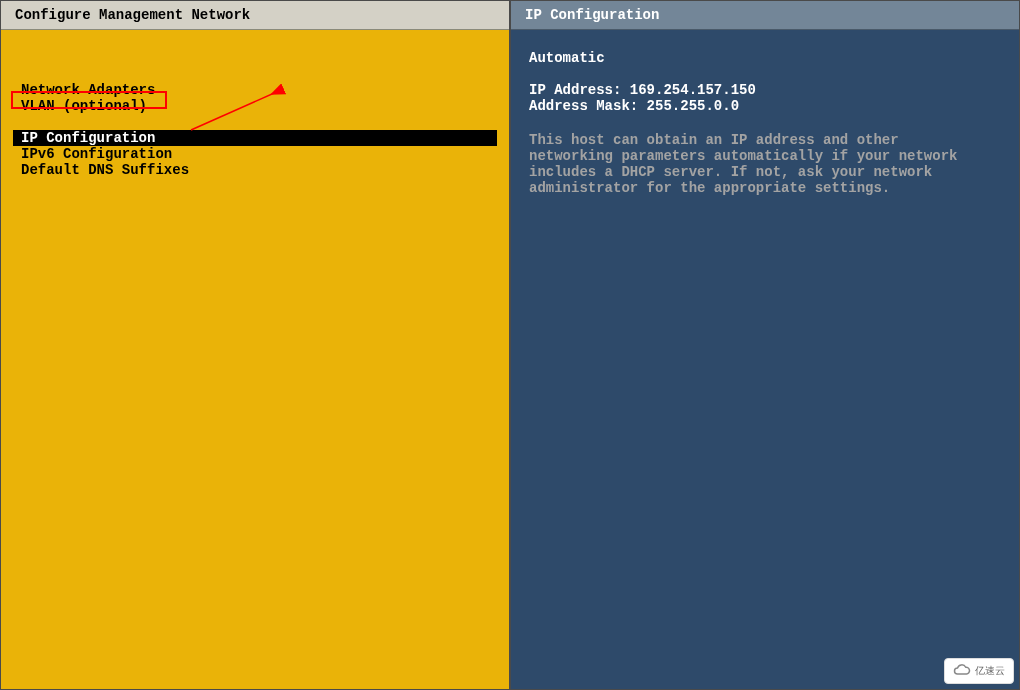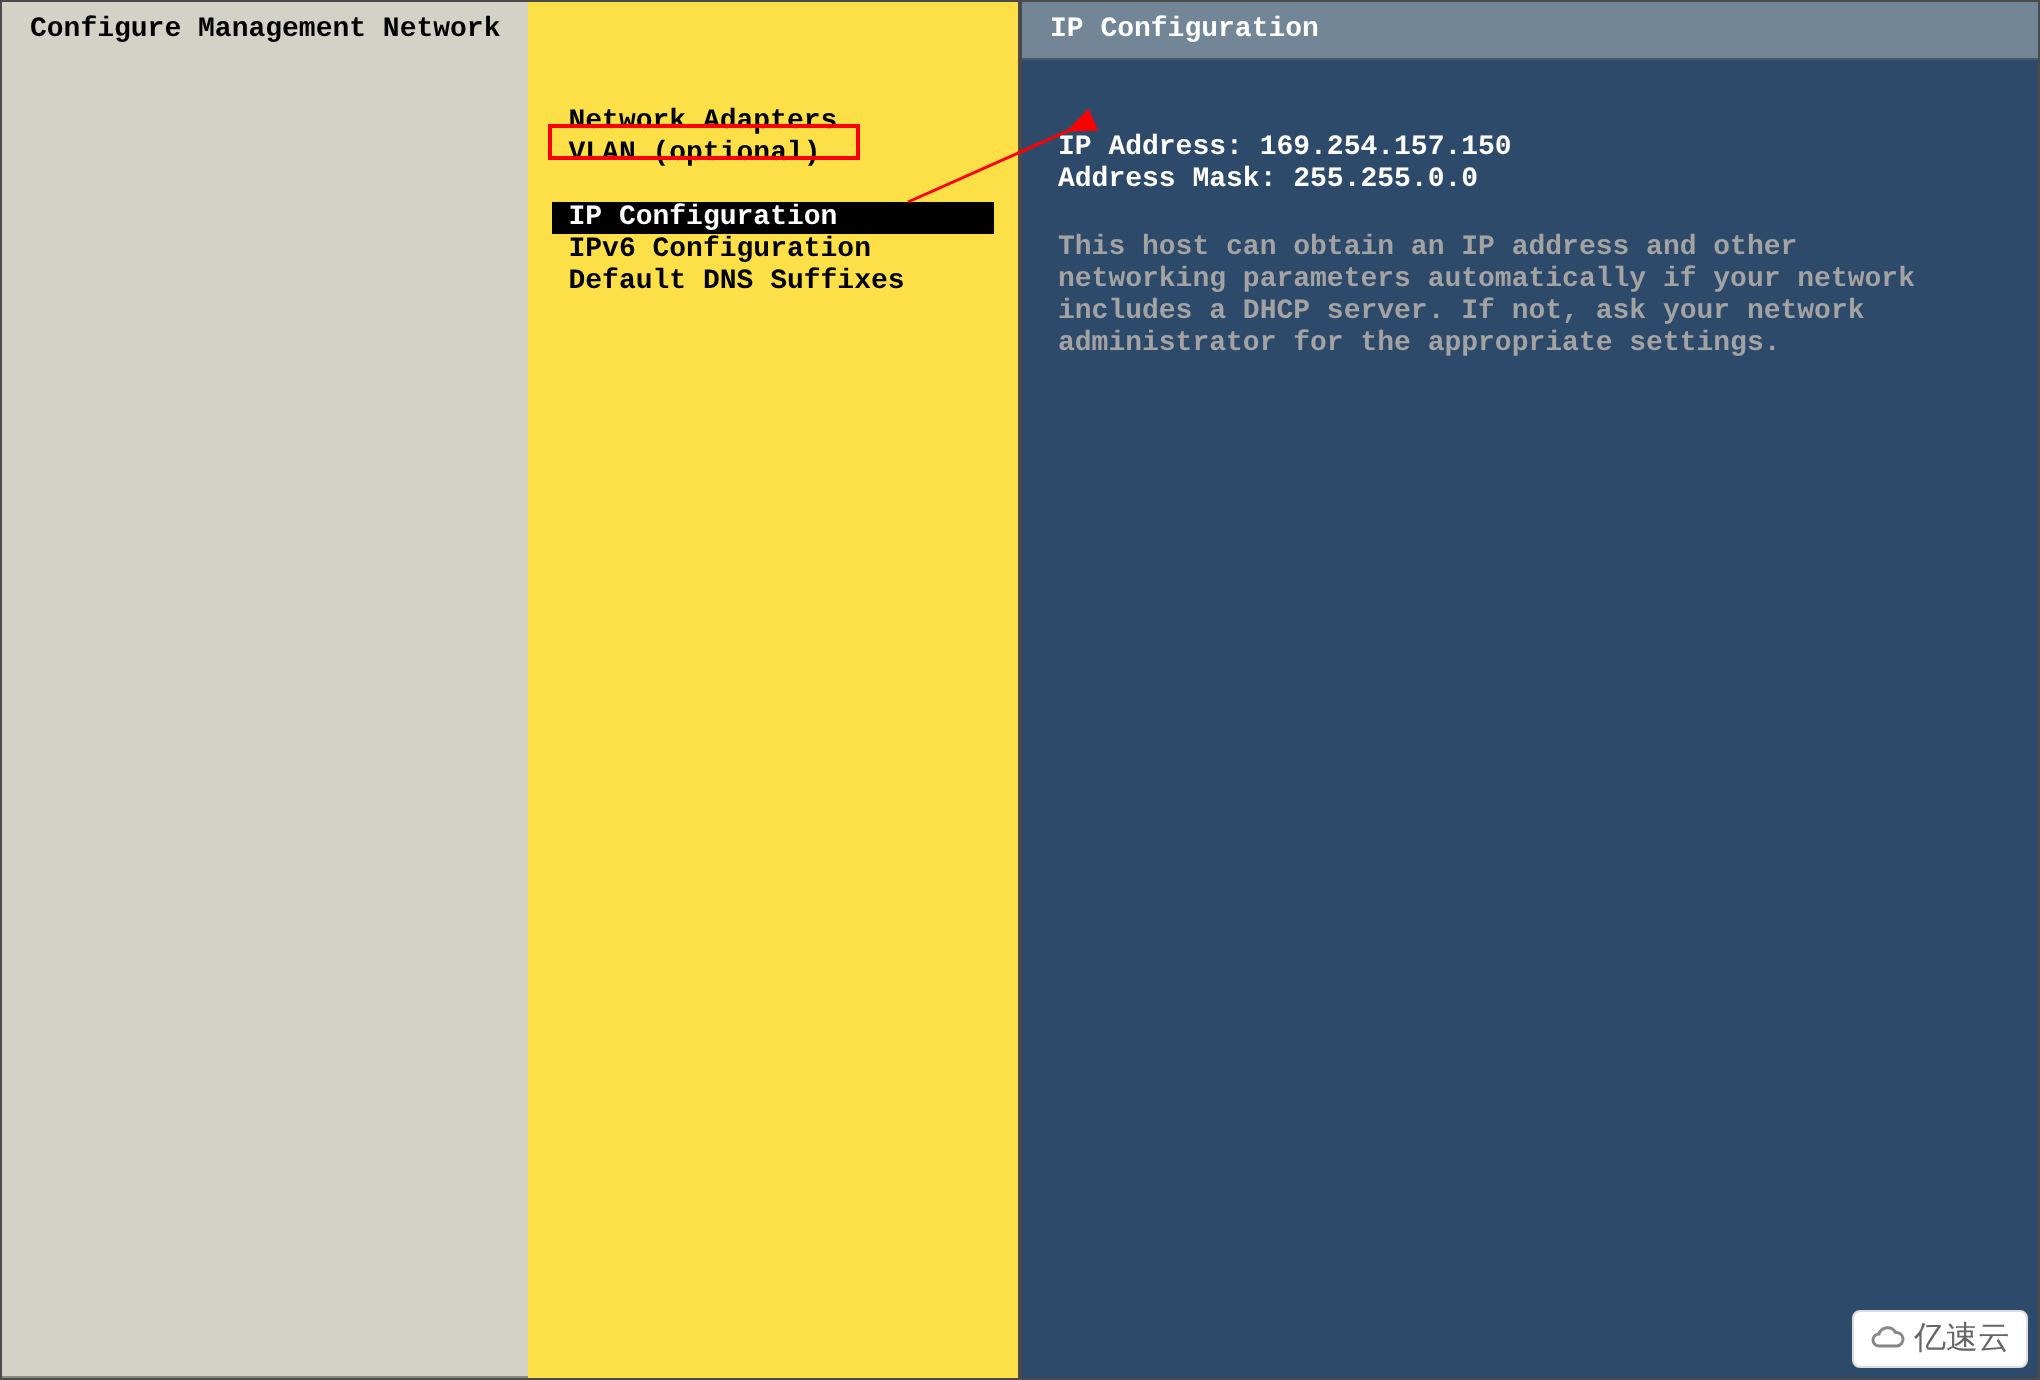--- a/index.html
+++ b/index.html
@@ -1,31 +1,31 @@
 <!DOCTYPE html>
 <html><head>
   <meta charset="utf-8">
   <style>
     * { box-sizing: border-box; margin: 0; padding: 0; }
     body { font-family: 'Courier New', monospace; font-size: 14px; background:#fff; width:1020px; height:690px; overflow:hidden; }
     .outer { display:flex; width:1020px; height:690px; }
-    .left-pane { width:510px; background:#fde047; border:1px solid #4a4a4a; display:flex; flex-direction:row;justify-content:flex-end; }
+    .left-pane { width:510px; background:#eab308; border:1px solid #4a4a4a; display:flex; flex-direction:column;justify-content:flex-end; }
     .right-pane { width:510px; background:#2e4a6a; border:1px solid #4a4a4a; display:flex; flex-direction:column; }
     .l-header { background:#d4d1c6; color:#000; padding:6px 14px; font-weight:bold; border-bottom:1px solid #8a8a7a; }
     .r-header { background:#738698; color:#fff; padding:6px 14px; font-weight:bold; border-bottom:1px solid #4a5a6a; }
     .l-body { flex:1; padding:20px 12px; position:relative; }
     .r-body { flex:1; padding:20px 18px; }
     .menu-item { color:#000; font-weight:bold; padding:0 8px; line-height:16px; cursor:pointer; }
     .menu-item.selected { background:#000; color:#fff; margin-left:0; margin-right:0; padding-left:8px; padding-right:8px; width:100%; }
     .menu-list { display:flex; flex-direction:column;margin-top:32px; }
     .highlight-box { position:absolute; border:2px solid #ff0000; left:10px; top:61px; width:156px; height:18px; pointer-events:none; }
     .arrow-svg { position:absolute; left:180px; top:50px; pointer-events:none; }
     .detail-line { color:#fff; font-weight:bold; line-height:16px; white-space:pre; }
     .help-text { color:#a3a3a3; font-weight:bold; margin-top:18px; max-width:460px; line-height:16px; }
-    .watermark { position:fixed; right:6px; bottom:6px; background:#fff; border:1px solid #ddd; border-radius:4px; padding:3px 8px; font-size:16px; color:#666; display:flex; align-items:center; gap:4px; font-family: sans-serif; }
+    .watermark { position:fixed; right:6px; bottom:6px; background:#fff; border:1px solid #ddd; border-radius:4px; padding:3px 8px; font-size:10px; color:#666; display:flex; align-items:center; gap:4px; font-family: sans-serif; }
     .watermark svg { width:18px; height:18px; }
   </style>
 </head>
 <body>
 
 <div class="outer">
   <div class="left-pane">
     <div class="l-header">Configure Management Network</div>
     <div class="l-body">
       <div class="menu-list" id="menu-list">
@@ -43,20 +43,21 @@
             <path d="M0,0 L10,4 L0,8 Z" fill="#ff0000"></path>
           </marker>
         </defs>
         <line x1="100" y1="10" x2="10" y2="50" stroke="#ff0000" stroke-width="1.5" marker-start="url(#ah)"></line>
       </svg>
     </div>
   </div>
   <div class="right-pane">
     <div class="r-header">IP Configuration</div>
     <div class="r-body">
+      <div class="detail-line">Automatic</div>
       <div style="height:16px"></div>
       <div id="detail-fields">
           <div class="detail-line">IP Address: 169.254.157.150</div>
           <div class="detail-line">Address Mask: 255.255.0.0</div>
         </div>
       <div class="help-text">This host can obtain an IP address and other networking parameters automatically if your network includes a DHCP server. If not, ask your network administrator for the appropriate settings.</div>
     </div>
   </div>
 </div>
 

